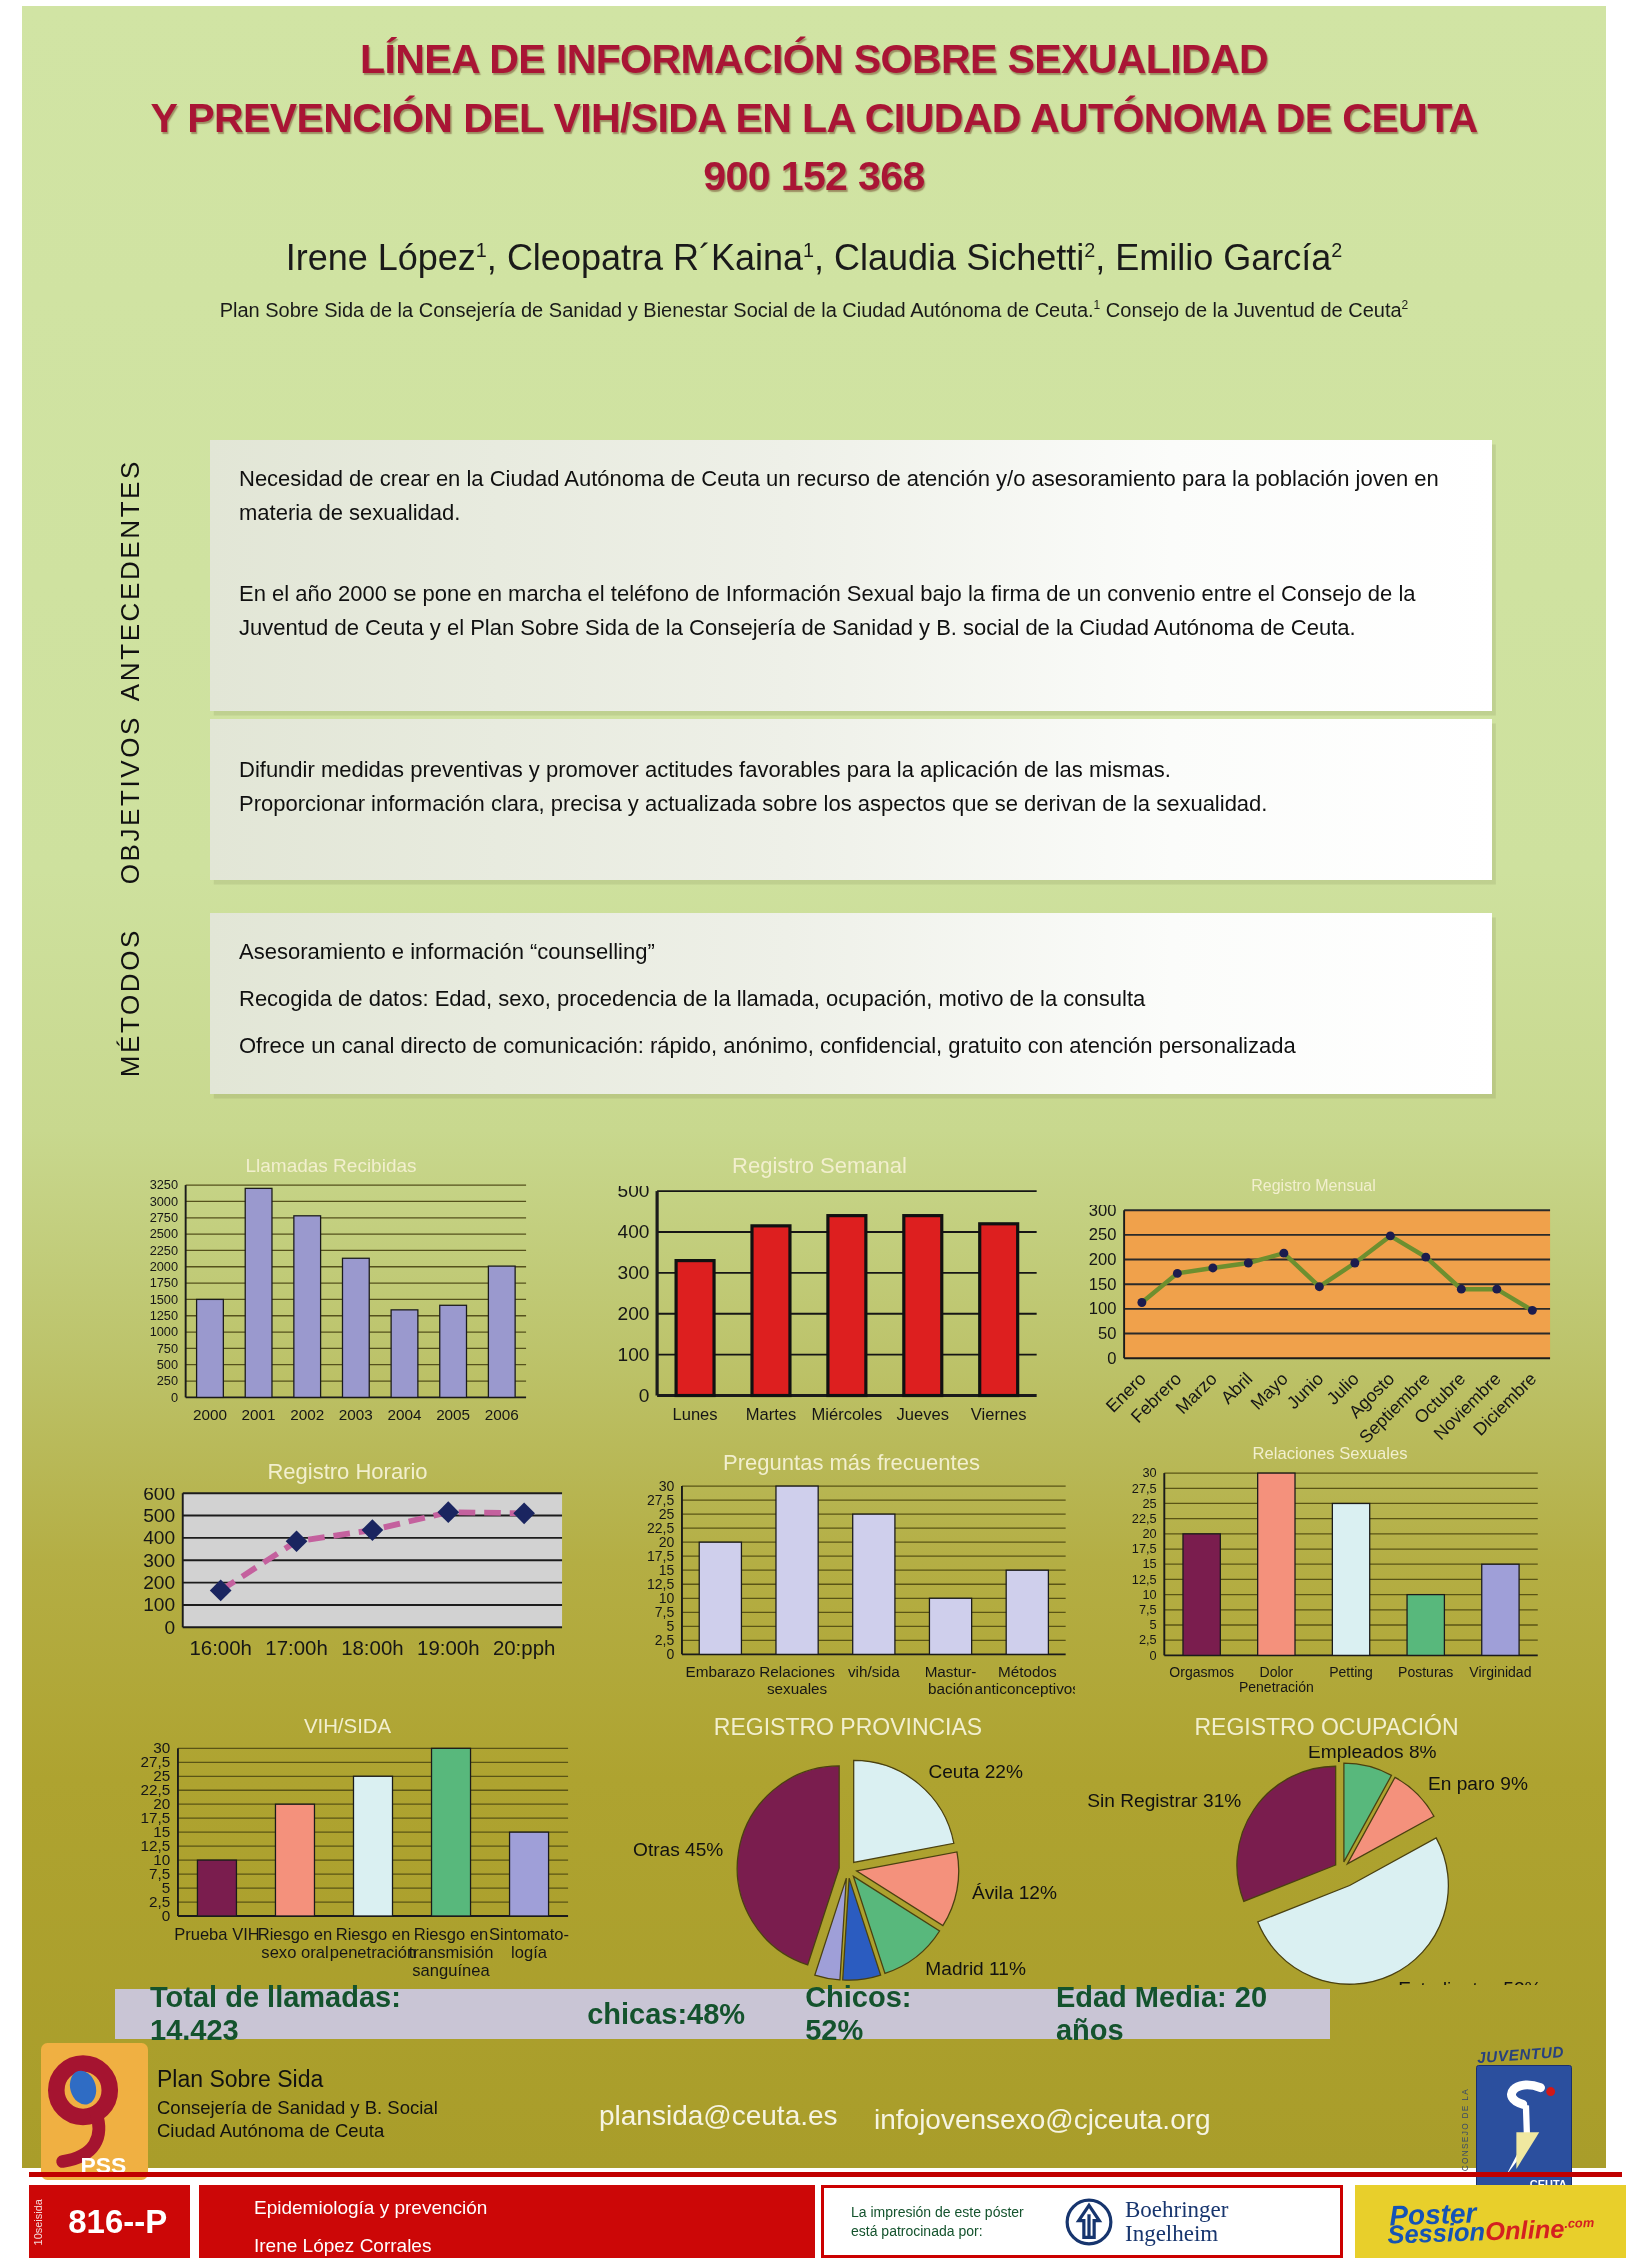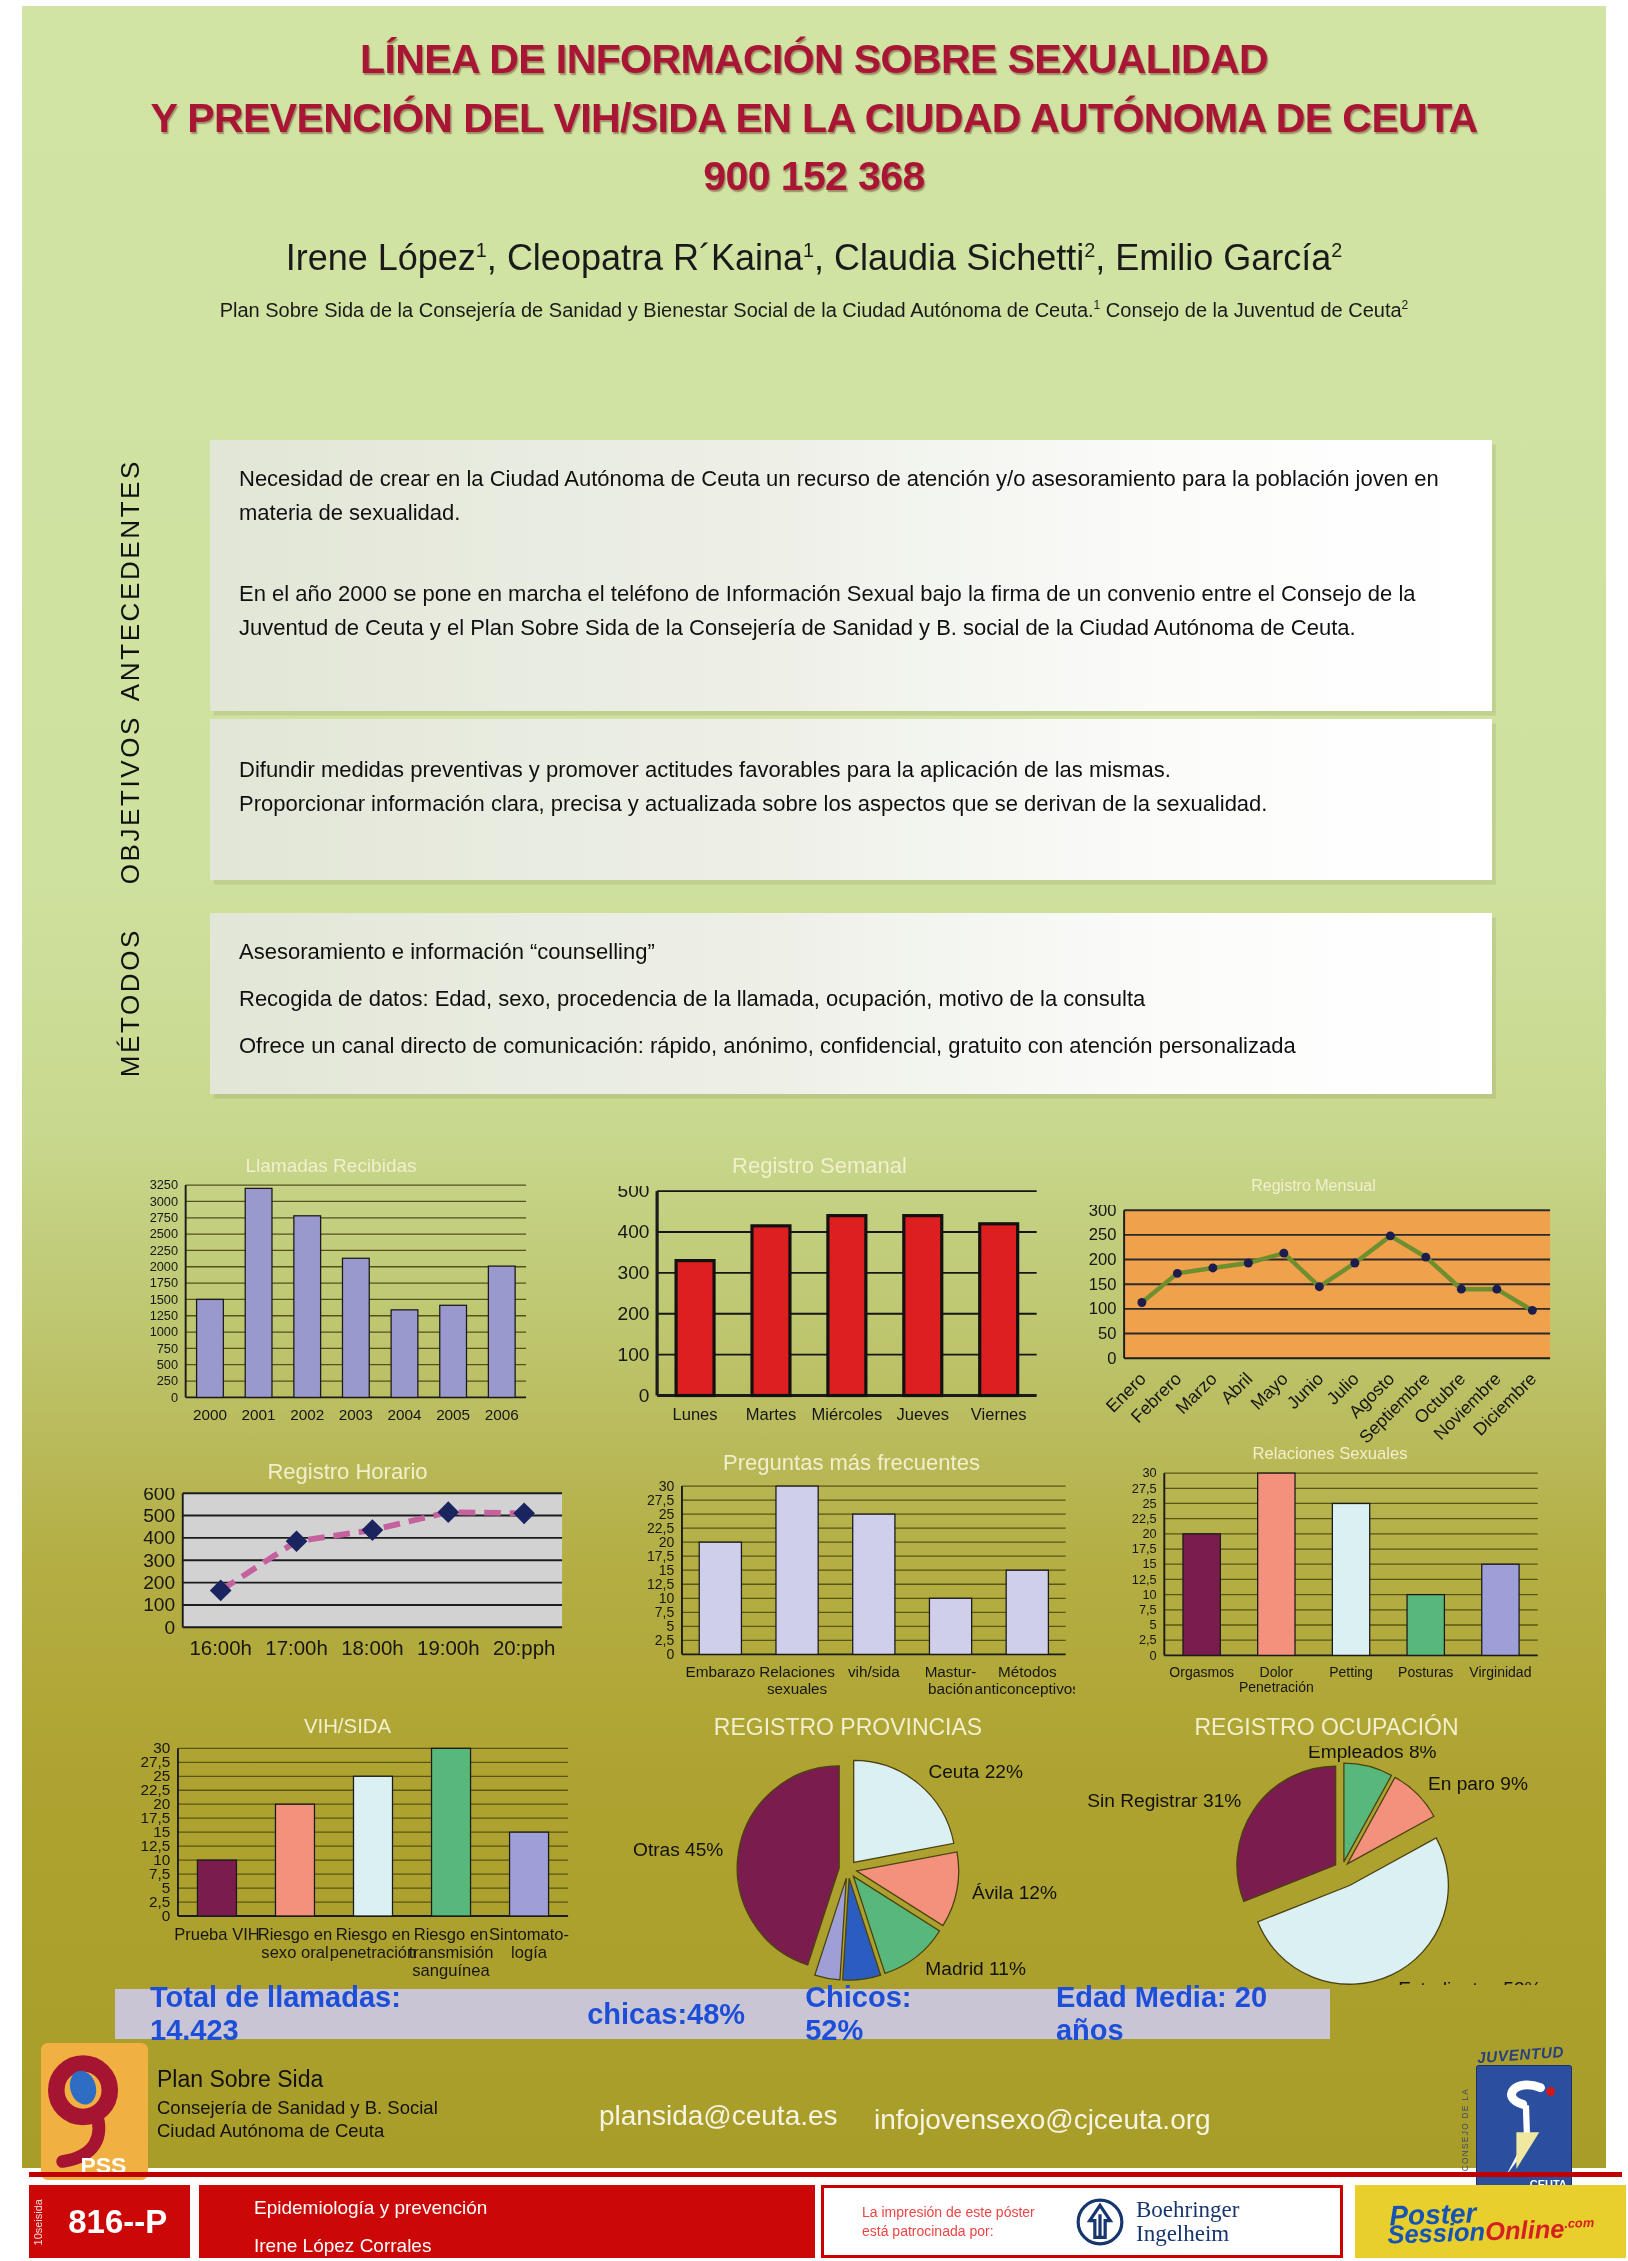--- a/index.html
+++ b/index.html
@@ -23,21 +23,21 @@
   .section-box{position:absolute;left:188px;width:1282px;
     background:linear-gradient(90deg,#e2e6d6 0%,#eef0e8 45%,#fbfcfa 75%,#ffffff 100%);
     box-shadow:3.8px 4.5px 0 rgba(60,60,20,0.10);padding:22px 29px;box-sizing:border-box;}
   .section-box p{margin:0;font-size:22px;line-height:1.55;color:#101010;}
   
   .chart{position:absolute;}
   .chart-title{width:100%;text-align:center;color:#f2efce;}
   .chart svg{display:block;}
   
   #totals-bar{position:absolute;left:93px;top:1983px;width:1215px;height:50px;
-    background:#c9c5d5;display:flex;align-items:center;color:#1d4ed8;font-weight:bold;font-size:29px;
+    background:#c9c5d5;display:flex;align-items:center;color:#14532d;font-weight:bold;font-size:29px;
     padding-left:35px;box-sizing:border-box;}
   #totals-bar .t2{margin-left:105px;} #totals-bar .t3{margin-left:60px;} #totals-bar .t4{margin-left:86px;}
   
   #org-block{position:absolute;left:135px;top:2060px;color:#111;}
   #org-block .l1{font-size:23px;margin-bottom:2.6px;}
   #org-block .l2,#org-block .l3{font-size:18.5px;line-height:1.25;}
   .email{position:absolute;color:#f6f4e2;font-size:28px;}
   
   #juventud{position:absolute;left:1437px;top:2040px;width:112px;height:148px;}
   #juventud .jtop{position:absolute;left:18px;top:0;font-size:15.3px;font-weight:bold;font-style:italic;
@@ -51,21 +51,21 @@
   .redline{position:absolute;left:29px;top:2172px;width:1593px;height:4.5px;background:#c00000;}
   .redbox{position:absolute;top:2185px;height:73px;background:#cc0707;color:#fff;box-sizing:border-box;}
   #code-box{left:29px;width:161px;display:flex;align-items:center;justify-content:center;}
   #code-box .vert{position:absolute;left:2.6px;top:5.1px;height:64px;display:flex;align-items:center;}
   #code-box .vert span{writing-mode:vertical-rl;transform:rotate(180deg);font-size:11px;color:#f3d9d9;}
   #code-box .code{font-size:33px;font-weight:bold;padding-left:16.6px;}
   #cat-box{left:199px;width:616px;padding:9px 12px 0 55px;}
   #cat-box div{font-size:19px;line-height:1.45;}
   #sponsor-box{position:absolute;left:821px;top:2185px;width:522px;height:73px;background:#ffffff;
     border:3.8px solid #cc0000;box-sizing:border-box;display:flex;align-items:center;}
-  #sponsor-box .stext{font-size:14px;color:#ef4444;line-height:1.35;padding-left:38px;width:211px;}
+  #sponsor-box .stext{font-size:14px;color:#14532d;line-height:1.35;padding-left:27px;width:211px;}
   #sponsor-box .bi{display:flex;align-items:center;gap:9px;}
   #sponsor-box .bi-name{font-family:"Liberation Serif",serif;font-size:23px;color:#17356e;line-height:1.02;}
   #print-box{position:absolute;left:1355px;top:2185px;width:271px;height:73px;background:#e8cf2b;
     display:flex;align-items:center;justify-content:center;}
   #pso{transform:rotate(-2deg);font-style:italic;font-weight:bold;line-height:.85;}
   #pso .b{color:#1553b5;} #pso .r{color:#d42020;}
   #pso .row1{font-size:28px;padding-left:2.6px;}
   #pso .row2{font-size:25.5px;margin-top:-3.8px;}
   #pso .com{font-size:12.8px;vertical-align:super;}
 </style>

